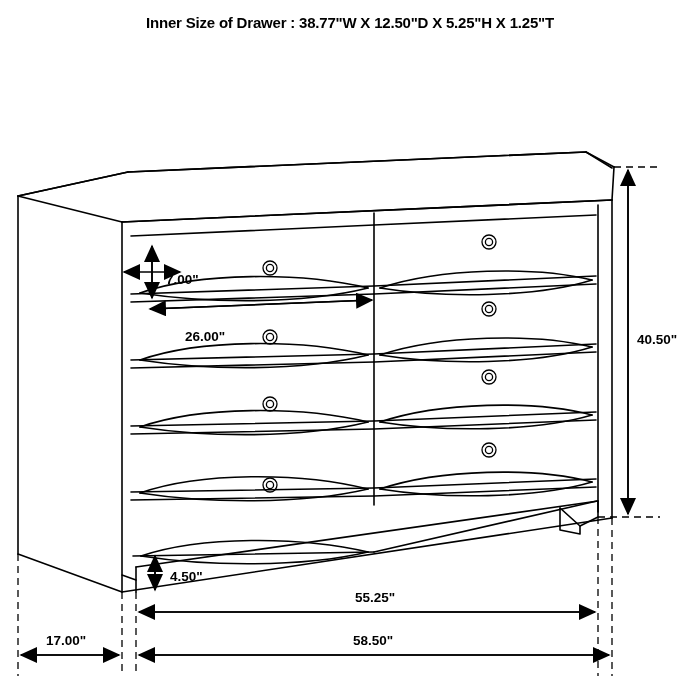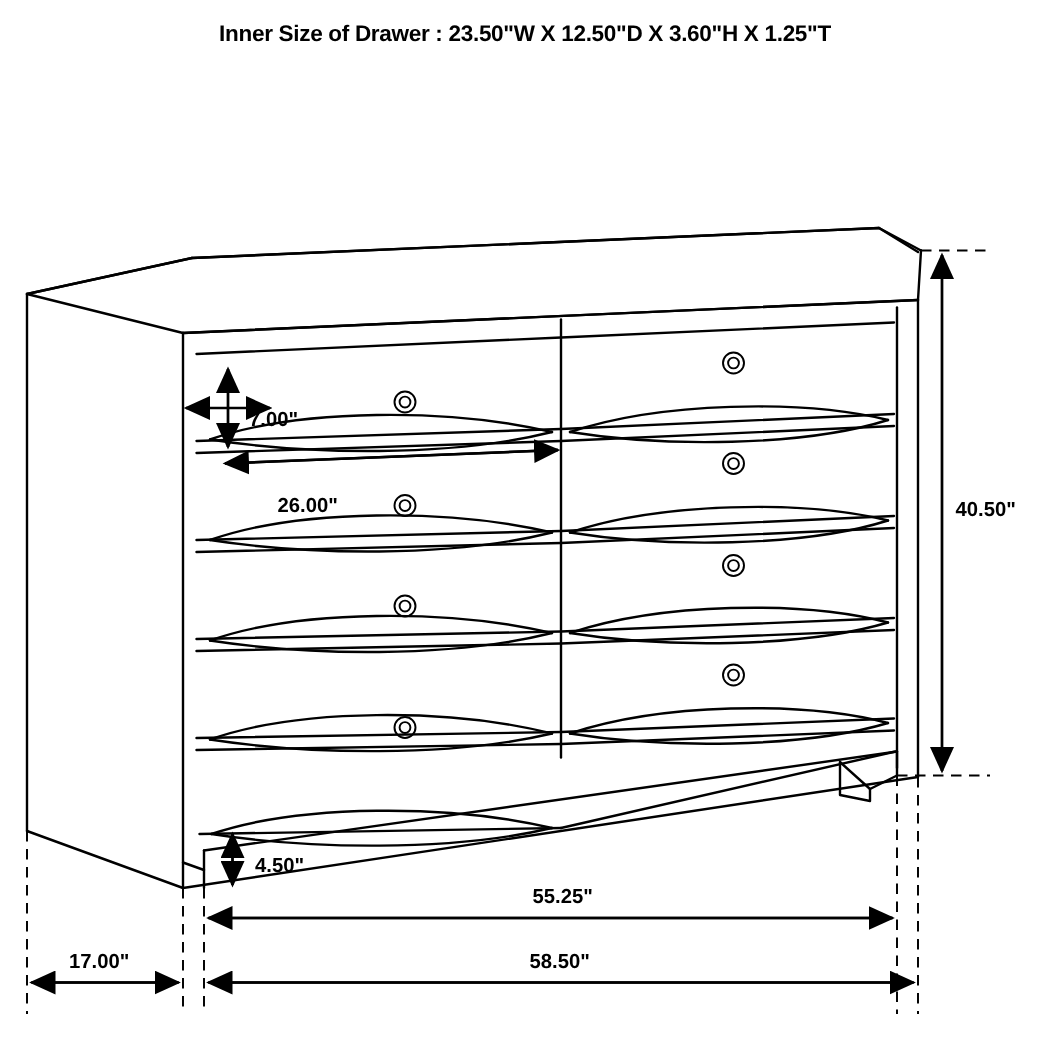--- a/index.html
+++ b/index.html
@@ -43,21 +43,21 @@
     font-weight: bold;
     color: #000000;
     white-space: nowrap;
   }
 </style>
 </head>
 <body>
 
 <div id="stage">
 
-  <div class="title">Inner Size of Drawer : 23.50"W X 12.50"D X 3.60"H X 1.25"T</div>
+  <div class="title">Inner Size of Drawer : 38.77"W X 12.50"D X 5.25"H X 1.25"T</div>
 
   <svg width="700" height="700" viewBox="0 0 700 700">
     <g fill="none" stroke="#000000" stroke-width="1.6" stroke-linejoin="round" stroke-linecap="round">
 
       <path d="M18 196 L128 172 L586 152 L612 168 L612 168"></path>
       <path d="M18 196 L128 172"></path>
       <path d="M128 172 L586 152"></path>
       <path d="M586 152 L614 167"></path>
       <path d="M18 196 L122 222"></path>
       <path d="M122 222 L612 200"></path>

